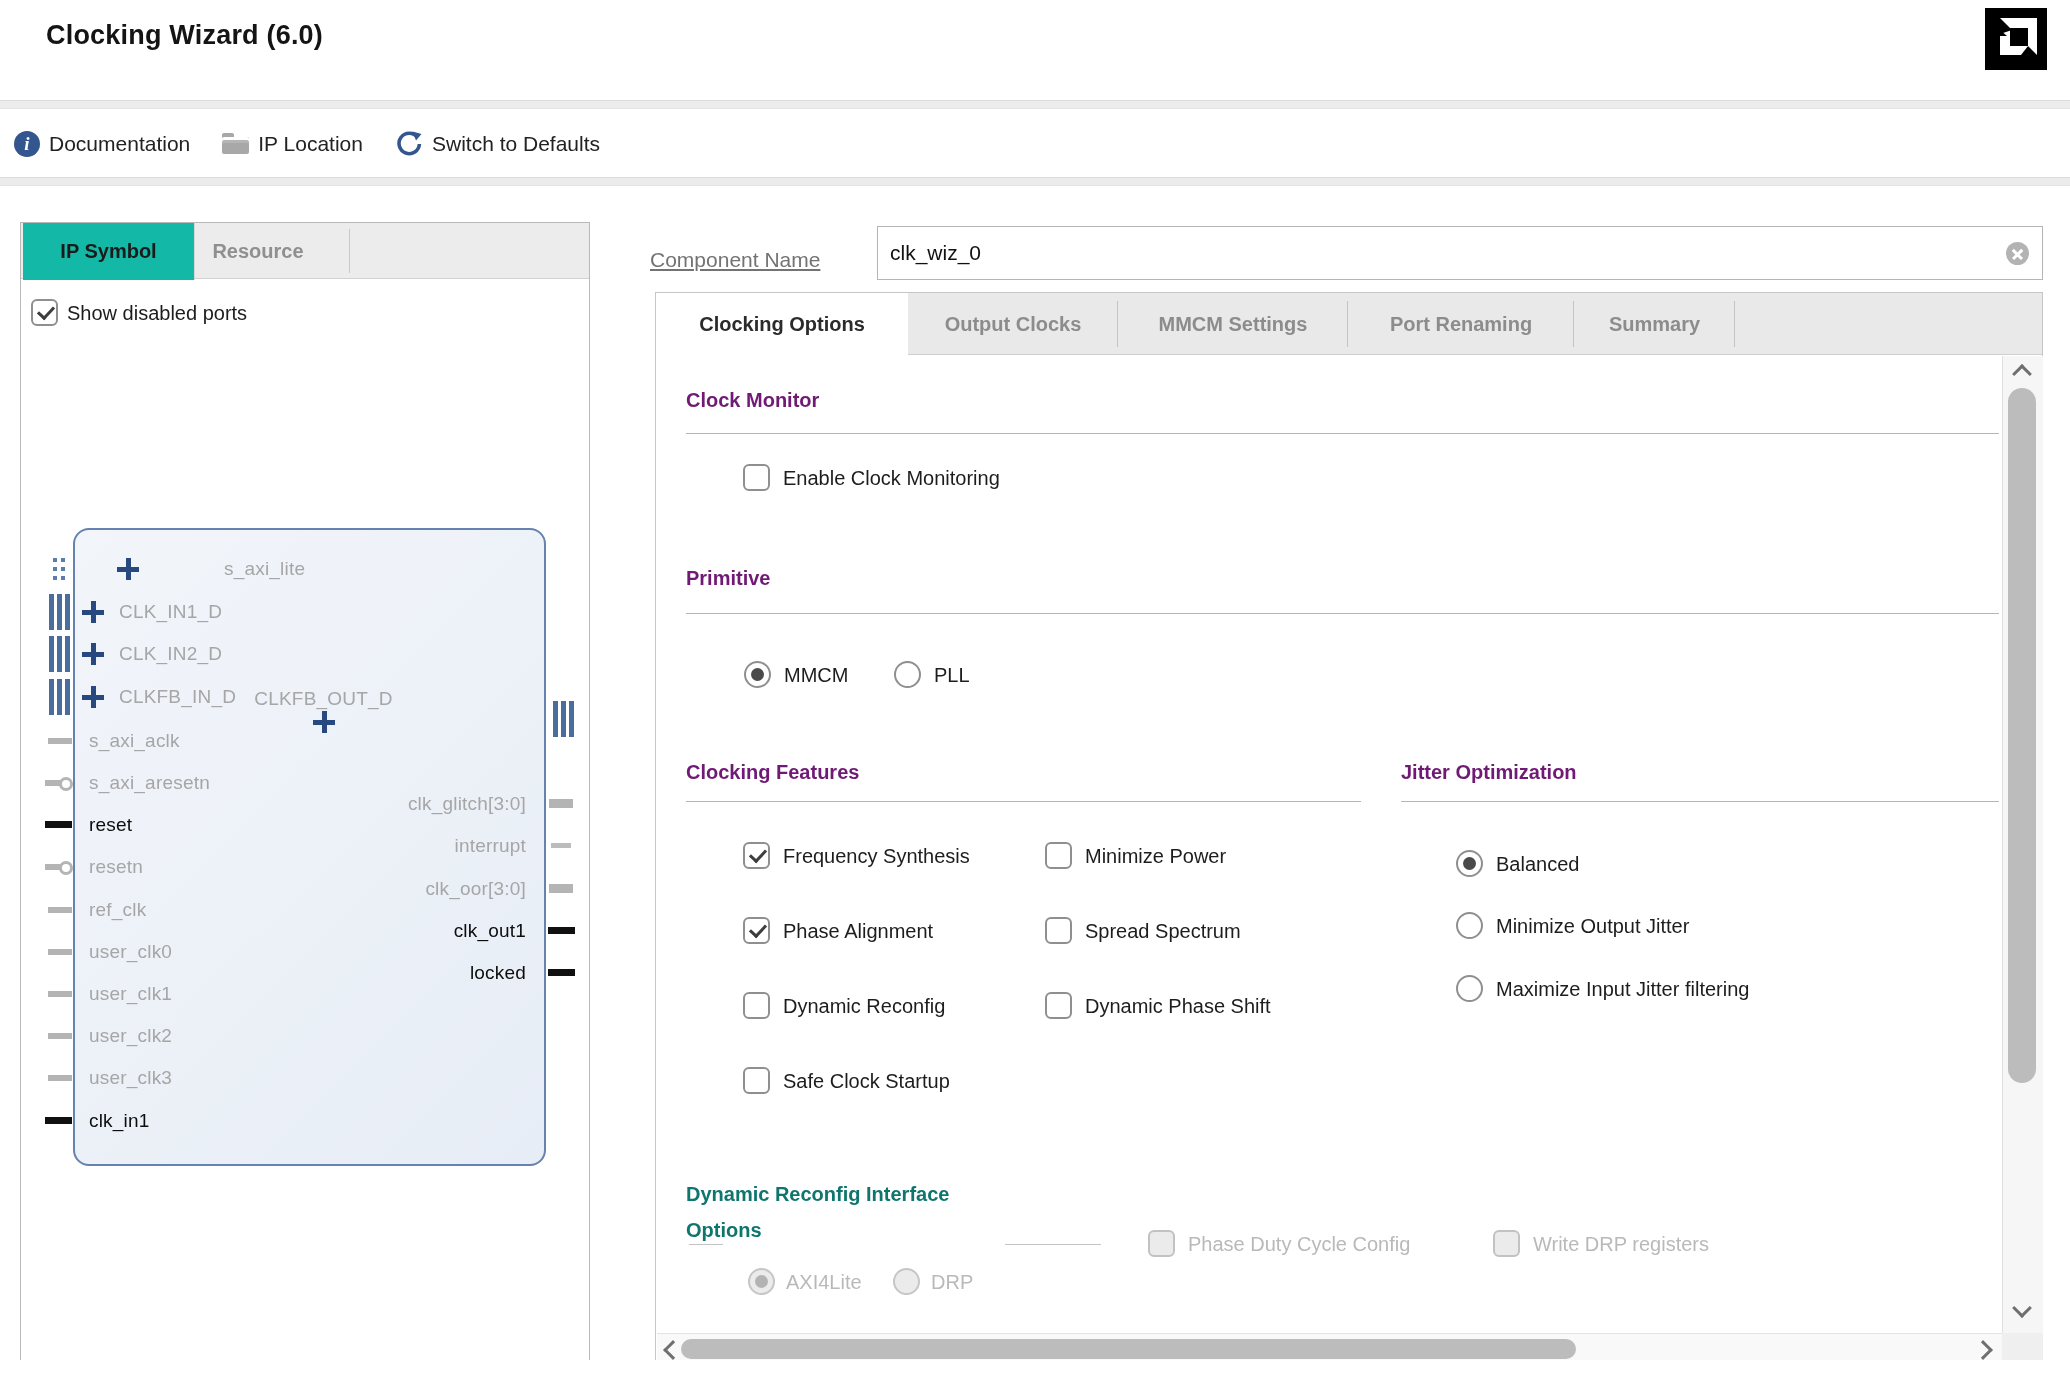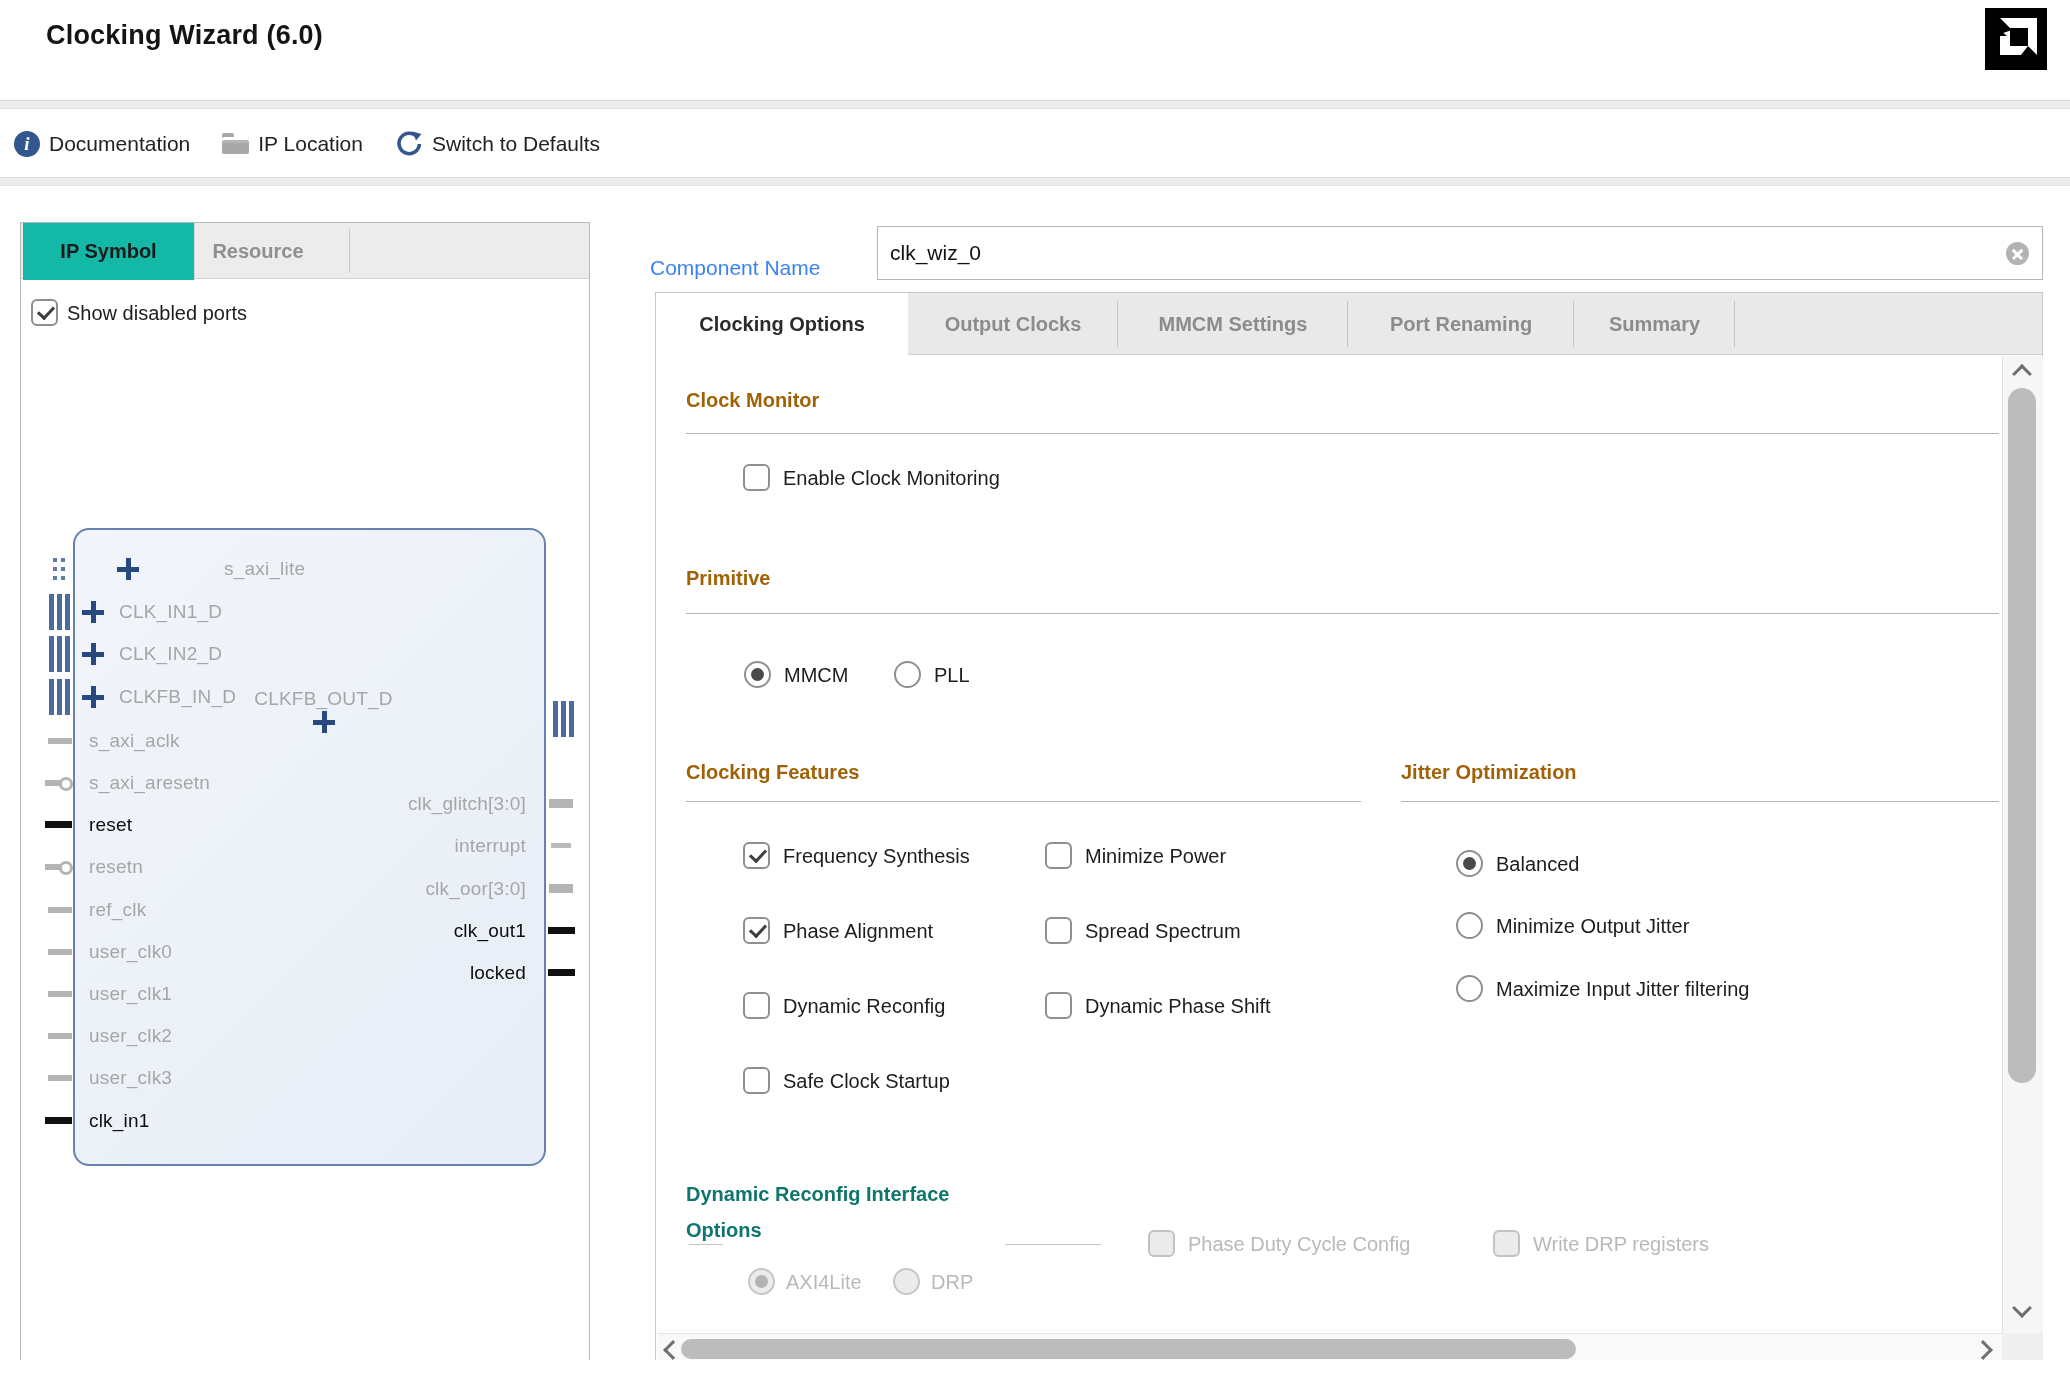--- a/index.html
+++ b/index.html
@@ -62,35 +62,35 @@
   .stub.grayb { width:24px; height:9px; background:#b4b4b4; }
   .stub.thin  { width:20px; height:5px; background:#bcbcbc; }
   .stub.blk-s { width:27px; height:7px; background:#101010; }
   .stub.inv   { width:24px; height:6px; background:#b4b4b4; }
   .stub.inv::after { content:""; position:absolute; right:-4px; top:-3px; width:8px; height:8px; border:3px solid #b4b4b4; border-radius:50%; background:#fff; }
   .stub.bars { width:21px; height:36px; background:linear-gradient(90deg,#4a6d9e 0 5px,transparent 5px 8px,#4a6d9e 8px 13px,transparent 13px 16px,#4a6d9e 16px 21px); }
   .stub.dots { width:4px; height:4px; background:#5c7cab;
                box-shadow:0 9px #5c7cab, 0 18px #5c7cab, 8px 0 #5c7cab, 8px 9px #5c7cab, 8px 18px #5c7cab; }
 
   
-  .cn-label { left:650px; top:256px; font-size:21px; color:#3b82f6; }
+  .cn-label { left:650px; top:248px; font-size:21px; color:#737373;text-decoration:underline; }
   .cn-input { left:877px; top:226px; width:1166px; height:54px; border:1px solid #b5b5b5; background:#fff;
               font-family:"Liberation Sans",sans-serif; font-size:21px; color:#111; padding:0 40px 0 12px; outline:none; }
   .clear-ic { left:2006px; top:242px; width:23px; height:23px; border-radius:50%; background:#b3b3b3; }
   .clear-ic::before, .clear-ic::after { content:""; position:absolute; left:5px; top:10.5px; width:13px; height:2.5px; background:#fff; }
   .clear-ic::before { transform:rotate(45deg); } .clear-ic::after { transform:rotate(-45deg); }
 
   
   .rpanel { left:655px; top:292px; width:1388px; height:1074px; background:#ffffff; border:1px solid #c6c6c6; }
   .rtabs { position:absolute; left:0; top:0; width:1386px; height:62px; background:#e9e9e9; border-bottom:1px solid #cfcfcf; display:flex; }
   .rtab { height:62px; display:flex; align-items:center; justify-content:center; font-size:20px; font-weight:bold; color:#8c8c8c; position:relative; }
   .rtab.active { background:#ffffff; color:#2b2b2b; height:63px; }
   .rtab .sep { position:absolute; right:0; top:8px; width:1px; height:46px; background:#c4c4c4; }
 
-  .sect-title { position:absolute; font-size:20px; font-weight:bold; color:#a16207; white-space:nowrap; }
+  .sect-title { position:absolute; font-size:20px; font-weight:bold; color:#701a75; white-space:nowrap; }
   .sect-title.dis { color:#0f766e; }
   .rule { position:absolute; height:1px; background:#b5b5b5; }
   .rule.lite { background:#c4c4c4; }
 
   
   .vtrack { left:1346px; top:63px; width:41px; height:977px; background:#f6f6f6; border-left:1px solid #e0e0e0; }
   .vthumb { left:1352px; top:95px; width:28px; height:695px; background:#bcbcbc; border-radius:14px; }
   .htrack { left:1px; top:1040px; width:1345px; height:32px; background:#f9f9f9; border-top:1px solid #e4e4e4; }
   .hthumb { left:25px; top:1046px; width:895px; height:20px; background:#bcbcbc; border-radius:10px; }
   .corner { left:1346px; top:1040px; width:41px; height:32px; background:#efefef; }

